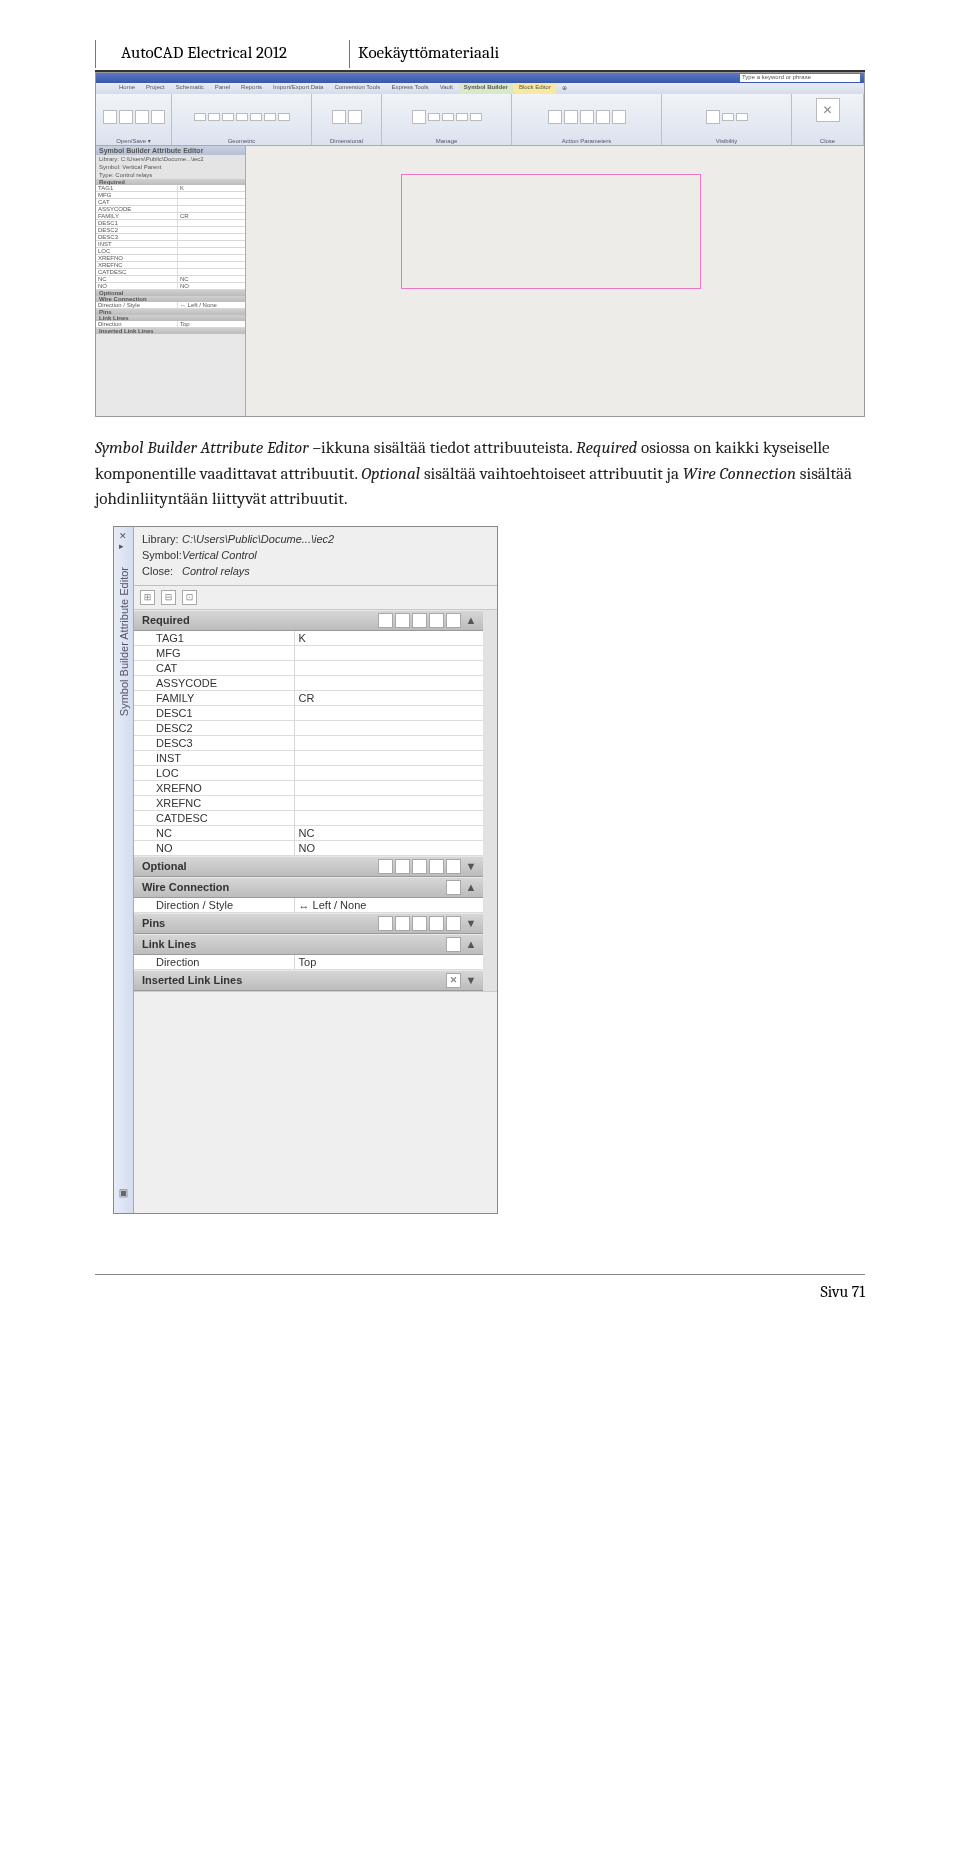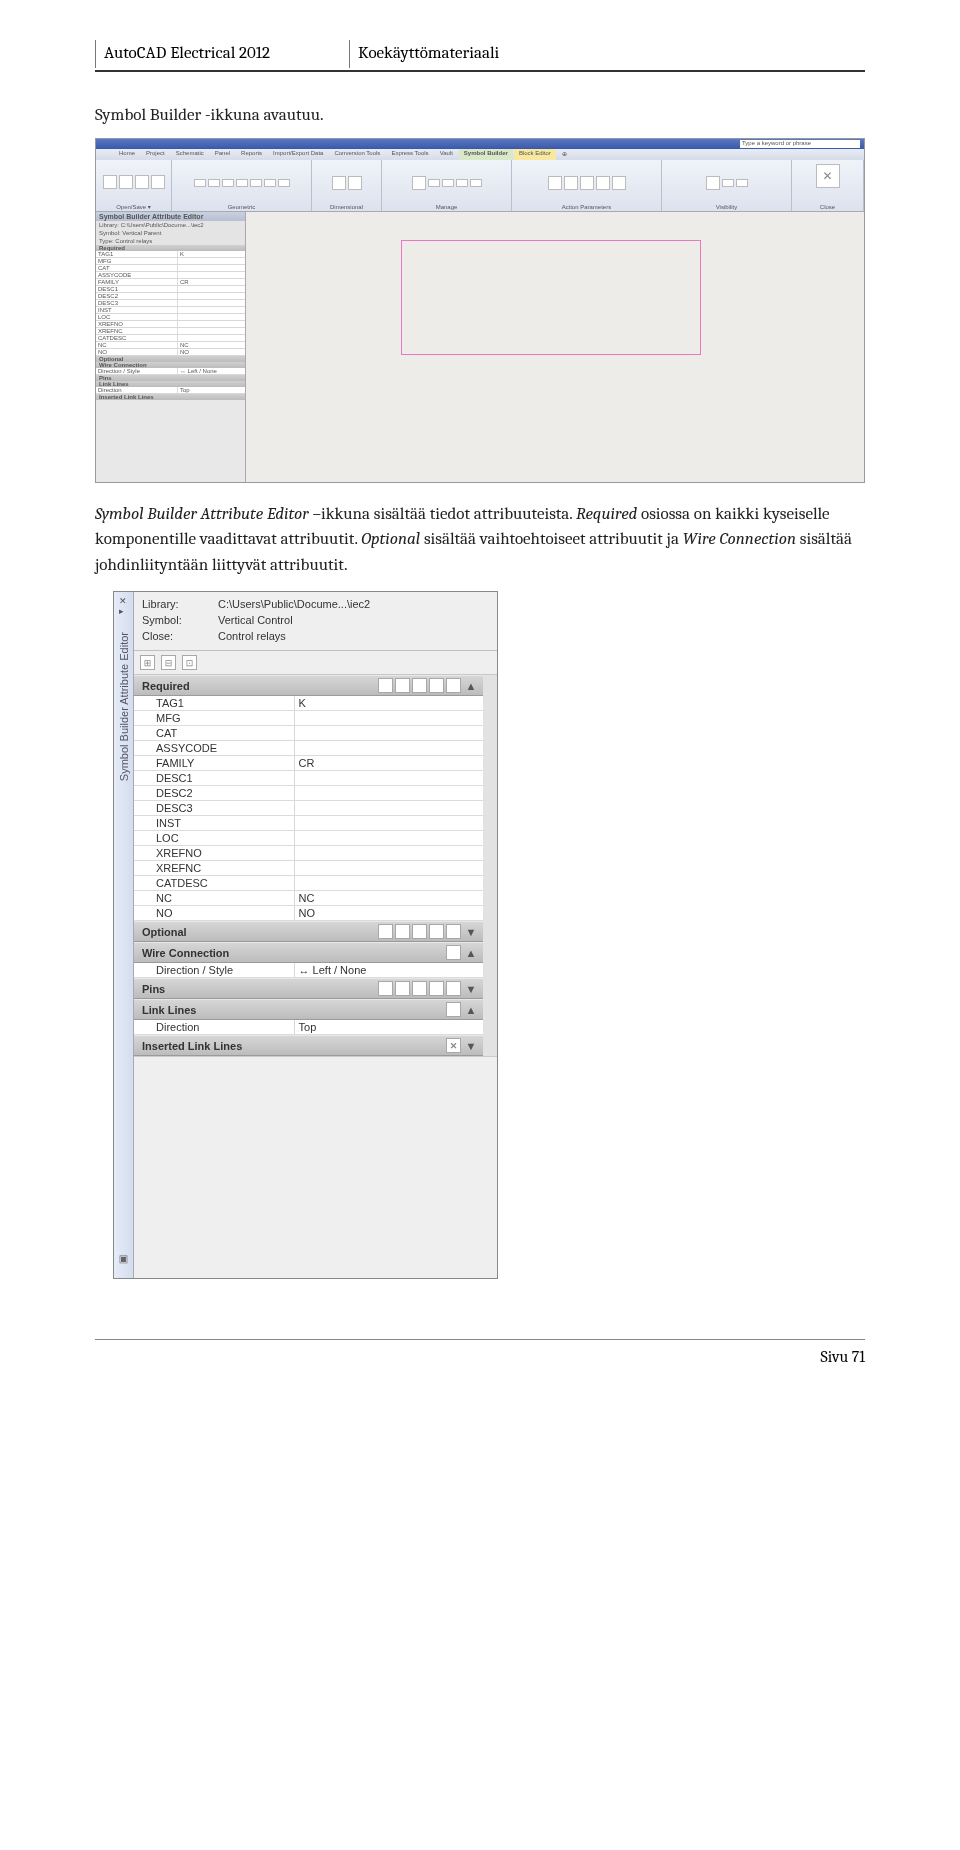--- a/index.html
+++ b/index.html
@@ -12,21 +12,21 @@
   }
   .page {
     padding: 40px 95px 40px 95px;
   }
   .header-row {
     display: flex;
     font-size: 15px;
     width: 100%;
   }
   .header-row .c1 { width: 34%; padding: 3px 0 6px 0; font-family: Cambria, Georgia, serif; }
-  .header-row .c2 { width: 33%; padding: 3px 0 6px 8px; font-size: 17px; border-left: 1px solid #777; }
+  .header-row .c2 { width: 33%; padding: 3px 0 6px 25px; font-size: 17px; border-left: 1px solid #777; }
   .header-row .c3 { width: 33%; padding: 3px 0 6px 8px; font-size: 17px; border-left: 1px solid #777; }
   .hr-thick { border: 0; border-top: 2px solid #333; margin-top: 2px; }
   .body-text {
     font-size: 17px;
     line-height: 1.5;
     color: #222;
     margin: 30px 0 10px 0;
   }
   .body-text2 {
     font-size: 17px;
@@ -170,22 +170,22 @@
     overflow: hidden;
   }
   .ds-meta {
     background: #efefef;
     padding: 6px 8px 4px 8px;
     font-size: 11px;
     color: #333;
     border-bottom: 1px solid #c0c0c0;
   }
   .ds-meta .mrow { display: flex; margin-bottom: 4px; }
-  .ds-meta .mrow .k { width: 76px; }
-  .ds-meta .mrow .v { flex:1; }
+  .ds-meta .mrow .k { width: 40px; }
+  .ds-meta .mrow .v { flex:1;font-style:italic; }
   .ds-toolbar {
     display: flex; gap: 6px; padding: 4px 6px;
     background: #efefef; border-bottom: 1px solid #c8c8c8;
   }
   .ds-toolbar .ticn, .sec-head .ticn, .row-tools .ticn {
     width: 15px; height: 15px; border: 1px solid #a8a8a8; background: #fff;
     display:flex;align-items:center;justify-content:center;font-size:9px;color:#888;
   }
   .sec-head {
     display: flex; align-items: center;
@@ -221,21 +221,20 @@
 <body>
 
 <div class="page">
 
   <div class="header-row">
     <div class="c2">AutoCAD Electrical 2012</div>
     <div class="c3">Koekäyttömateriaali</div>
   </div>
   <hr class="hr-thick">
 
-  <p class="body-text">Symbol Builder -ikkuna avautuu.</p>
 
   <div class="wide-shot">
     <div class="ws-titlebar">
       <div class="searchbox">Type a keyword or phrase</div>
     </div>
     <div class="ws-tabs">
       <span>Home</span>
       <span>Project</span>
       <span>Schematic</span>
       <span>Panel</span>

